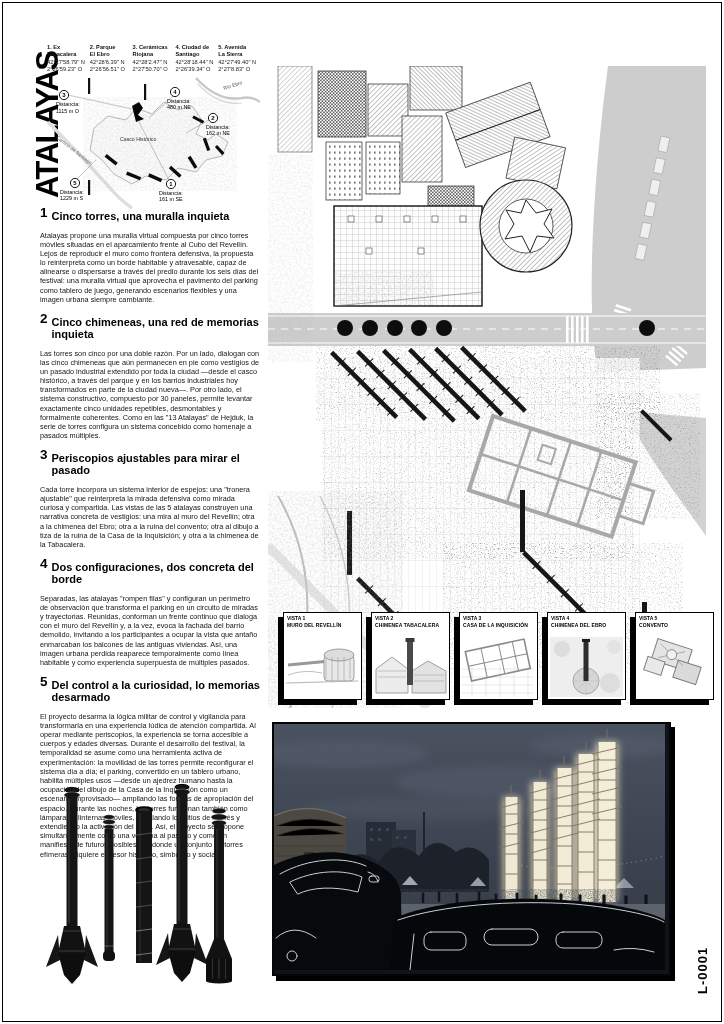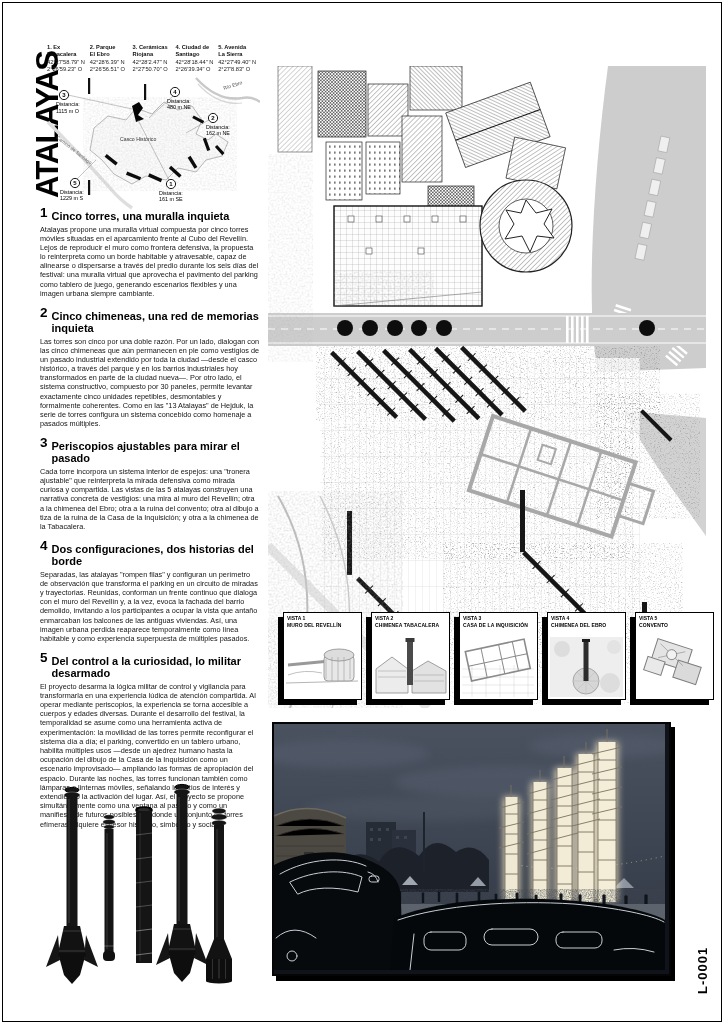--- a/index.html
+++ b/index.html
@@ -15,21 +15,21 @@
   .loc .nm{font-weight:bold;white-space:pre-line;}
   .loc .crd{color:#222;}
   
   .map-wrap{position:absolute;left:46px;top:76px;width:214px;height:134px;}
   
   .col{position:absolute;left:40px;top:206px;width:220px;}
   .sec{margin-bottom:8px;}
   .sec-head{display:flex;align-items:flex-start;gap:4px;}
   .sec-num{font-size:13.5px;font-weight:800;line-height:1;color:#000;}
   .sec-title{font-size:11px;font-weight:bold;padding-top:3.5px;color:#000;}
-  .sec-body{font-size:7.3px;line-height:1.26;margin-top:3px;color:#151515;}
+  .sec-body{font-size:7.3px;line-height:1.26;margin-top:9px;color:#151515;}
   
   .towers{position:absolute;left:40px;top:783px;width:210px;height:222px;}
   
   .plan{position:absolute;left:268px;top:66px;width:438px;height:642px;}
   
   .vrow{position:absolute;left:283px;top:612px;display:flex;gap:9px;}
   .thumb{position:relative;width:77px;height:86px;background:#fff;border:1.2px solid #000;
          box-shadow:-5px 5px 0 0 #000;}
   .vlab{position:absolute;left:3px;top:2px;z-index:2;}
   .v-num{font-size:5px;font-weight:bold;color:#000;line-height:1.3;}
@@ -177,28 +177,28 @@
     <div class="sec">
       <div class="sec-head">
         <span class="sec-num">3</span>
         <span class="sec-title">Periscopios ajustables para mirar el pasado</span>
       </div>
       <div class="sec-body">Cada torre incorpora un sistema interior de espejos: una "tronera ajustable" que reinterpreta la mirada defensiva como mirada curiosa y compartida. Las vistas de las 5 atalayas construyen una narrativa concreta de vestigios: una mira al muro del Revellín; otra a la chimenea del Ebro; otra a la ruina del convento; otra al dibujo a tiza de la ruina de la Casa de la Inquisición; y otra a la chimenea de la Tabacalera.</div>
     </div>
     <div class="sec">
       <div class="sec-head">
         <span class="sec-num">4</span>
-        <span class="sec-title">Dos configuraciones, dos historias del borde</span>
+        <span class="sec-title">Dos configuraciones, dos concreta del borde</span>
       </div>
       <div class="sec-body">Separadas, las atalayas "rompen filas" y configuran un perímetro de observación que transforma el parking en un circuito de miradas y trayectorias. Reunidas, conforman un frente continuo que dialoga con el muro del Revellín y, a la vez, evoca la fachada del barrio demolido, invitando a los participantes a ocupar la vista que antaño enmarcaban los balcones de las antiguas viviendas. Así, una imagen urbana perdida reaparece temporalmente como línea habitable y como experiencia superpuesta de múltiples pasados.</div>
     </div>
     <div class="sec">
       <div class="sec-head">
         <span class="sec-num">5</span>
-        <span class="sec-title">Del control a la curiosidad, lo militar desarmado</span>
+        <span class="sec-title">Del control a la curiosidad, lo memorias desarmado</span>
       </div>
       <div class="sec-body">El proyecto desarma la lógica militar de control y vigilancia para transformarla en una experiencia lúdica de atención compartida. Al operar mediante periscopios, la experiencia se torna accesible a cuerpos y edades diversas. Durante el desarrollo del festival, la temporalidad se asume como una herramienta activa de experimentación: la movilidad de las torres permite reconfigurar el sistema día a día; el parking, convertido en un tablero urbano, habilita múltiples usos —desde un ajedrez humano hasta la ocupación del dibujo de la Casa de la Inquisición como un escenario improvisado— ampliando las formas de apropiación del espacio. Durante las noches, las torres funcionan también como lámparas o linternas móviles, señalando los sitios de interés y extendiendo la activación del lugar. Así, el proyecto se propone simultáneamente como una ventana al pasado y como un manifiesto de futuros posibles, allí donde un conjunto de torres efímeras adquiere espesor histórico, simbólico y social.</div>
     </div>
   </div>
 
   <div class="towers">
     <svg width="210" height="222" viewBox="0 0 210 222">
       <g>
         <ellipse cx="32" cy="7" rx="7" ry="2.6" fill="#151515" stroke="#000"></ellipse>
         <ellipse cx="32" cy="12" rx="8" ry="3" fill="#151515" stroke="#fff" stroke-width="0.5" stroke-opacity="0.5"></ellipse>

